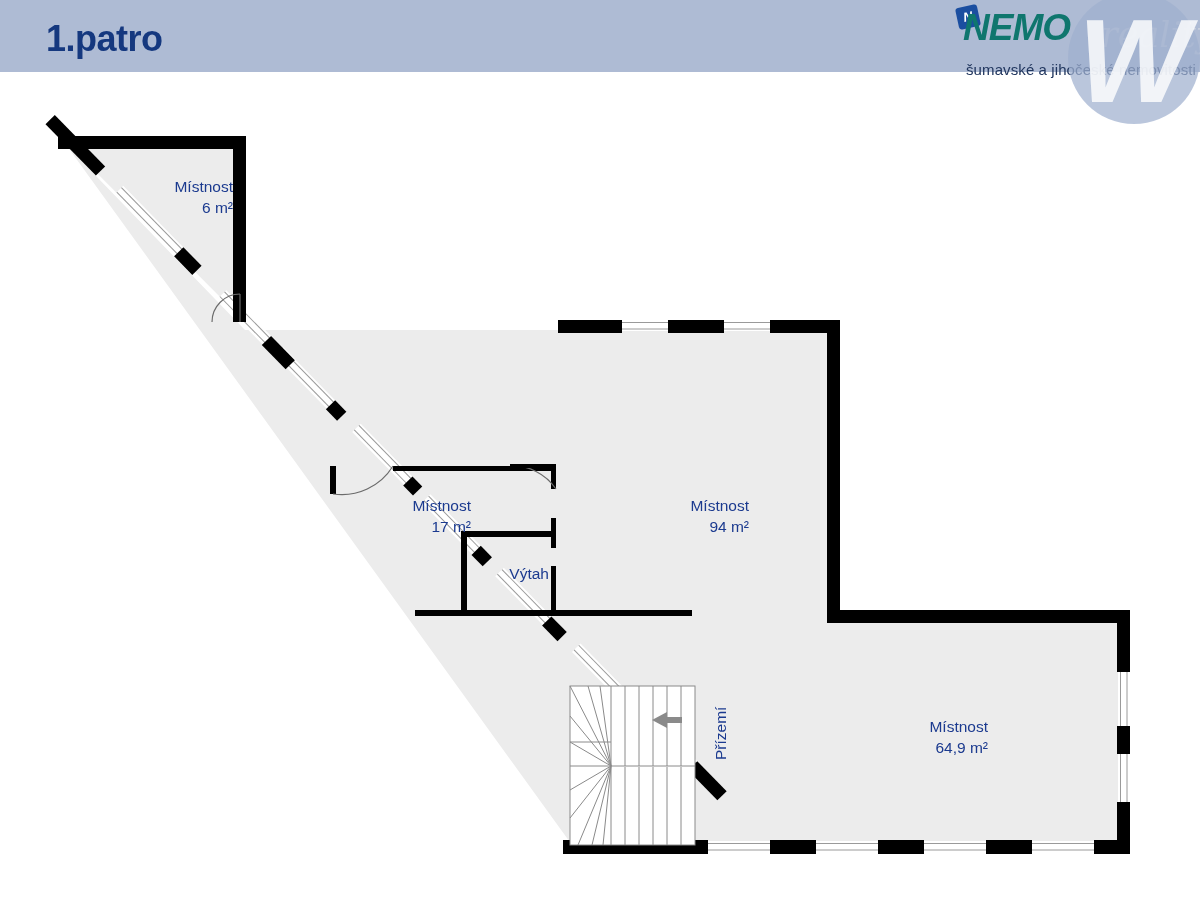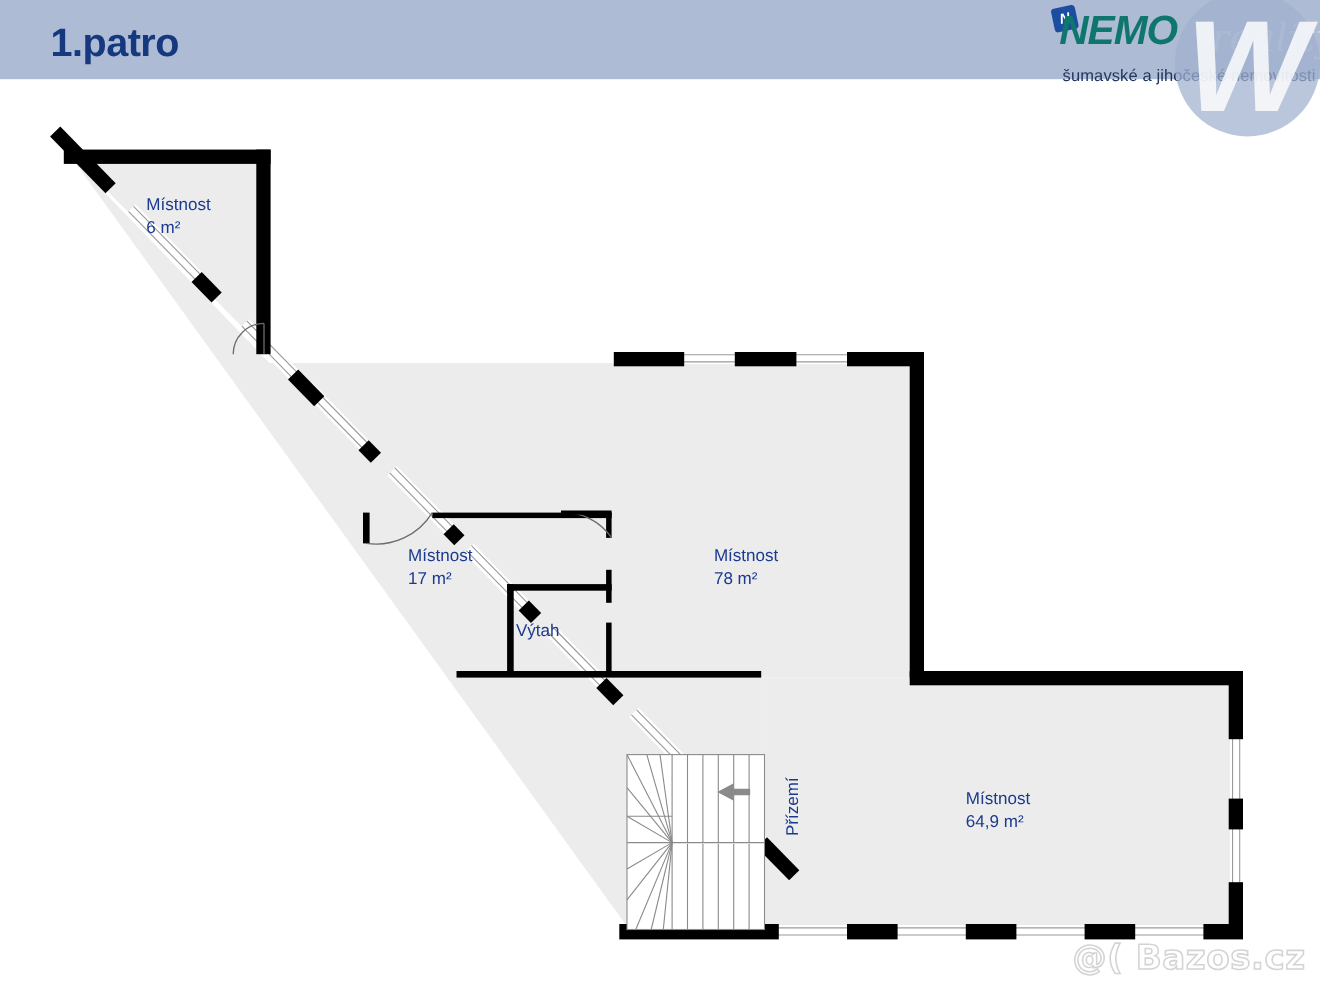--- a/index.html
+++ b/index.html
@@ -112,21 +112,21 @@
   
   #plan-svg {
     position: absolute;
     left: 0; top: 0;
   }
 
   .room-label {
     position: absolute;
     color: #1b3a8f;
     font-size: 15.5px;
-    text-align: left;
+    text-align: right;
     line-height: 21px;
     white-space: nowrap;
   }
   .room-label .lbl-name { display: block; }
   .room-label .lbl-area { display: block; }
 
   #label-stairs {
     position: absolute;
     color: #1b3a8f;
     font-size: 15.5px;
@@ -376,29 +376,28 @@
     <span class="lbl-area">6 m²</span>
   </div>
 
   <div class="room-label" style="left:371px; top:495px; width:100px;">
     <span class="lbl-name">Místnost</span>
     <span class="lbl-area">17 m²</span>
   </div>
 
   <div class="room-label" style="left:649px; top:495px; width:100px;">
     <span class="lbl-name">Místnost</span>
-    <span class="lbl-area">78 m²</span>
+    <span class="lbl-area">94 m²</span>
   </div>
 
   <div class="room-label" style="left:878px; top:716px; width:110px;">
     <span class="lbl-name">Místnost</span>
     <span class="lbl-area">64,9 m²</span>
   </div>
 
   <div class="room-label" style="left:469px; top:563px; width:80px;">
     <span class="lbl-name">Výtah</span>
   </div>
 
   <div id="label-stairs" style="left:712px; top:760px;">Přízemí</div>
 
-  <div id="bazos-watermark">@( Bazos.cz</div>
 
 </div>
 
 </body></html>

